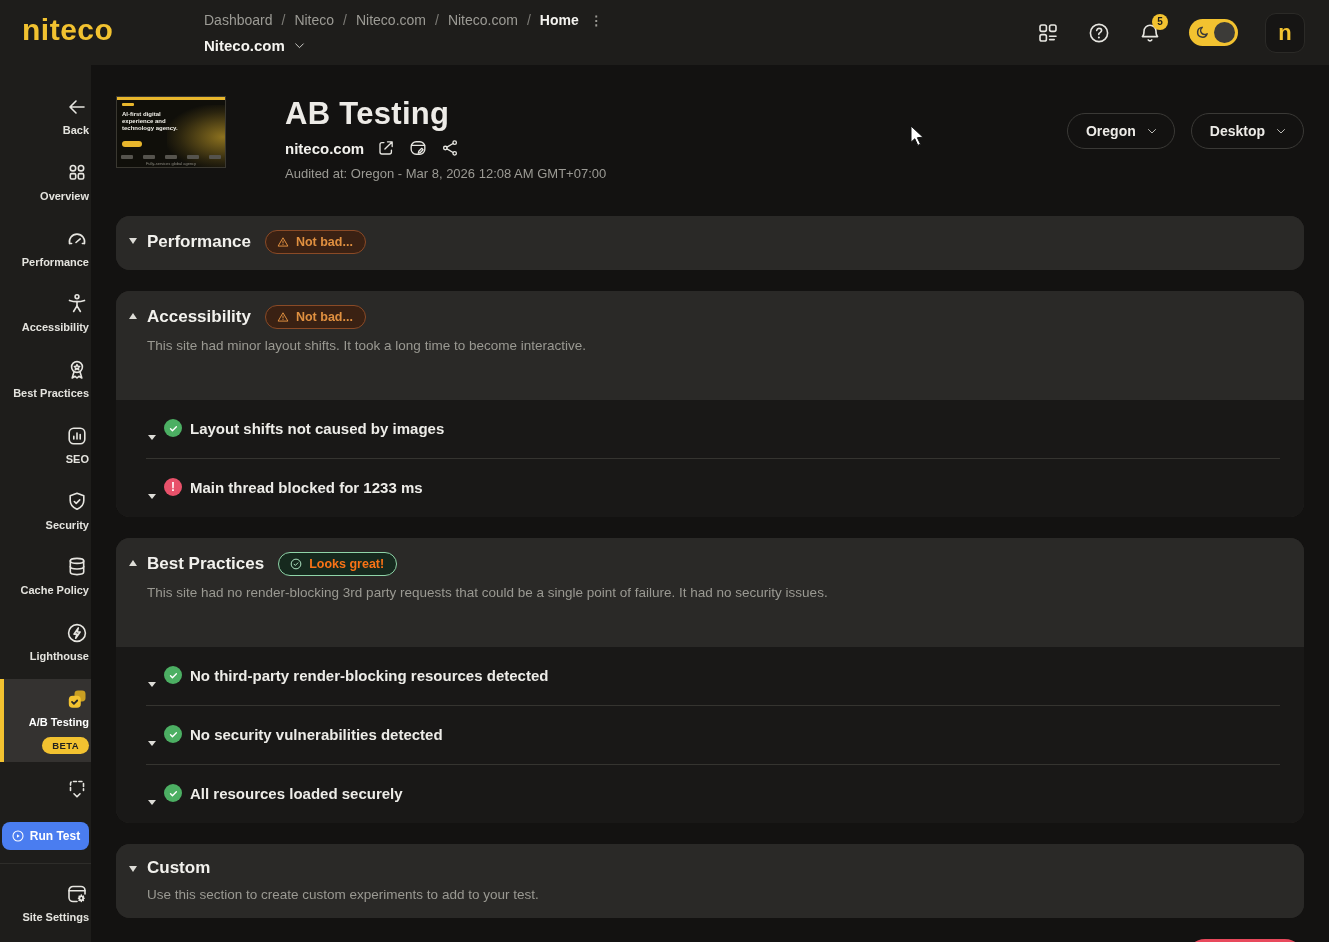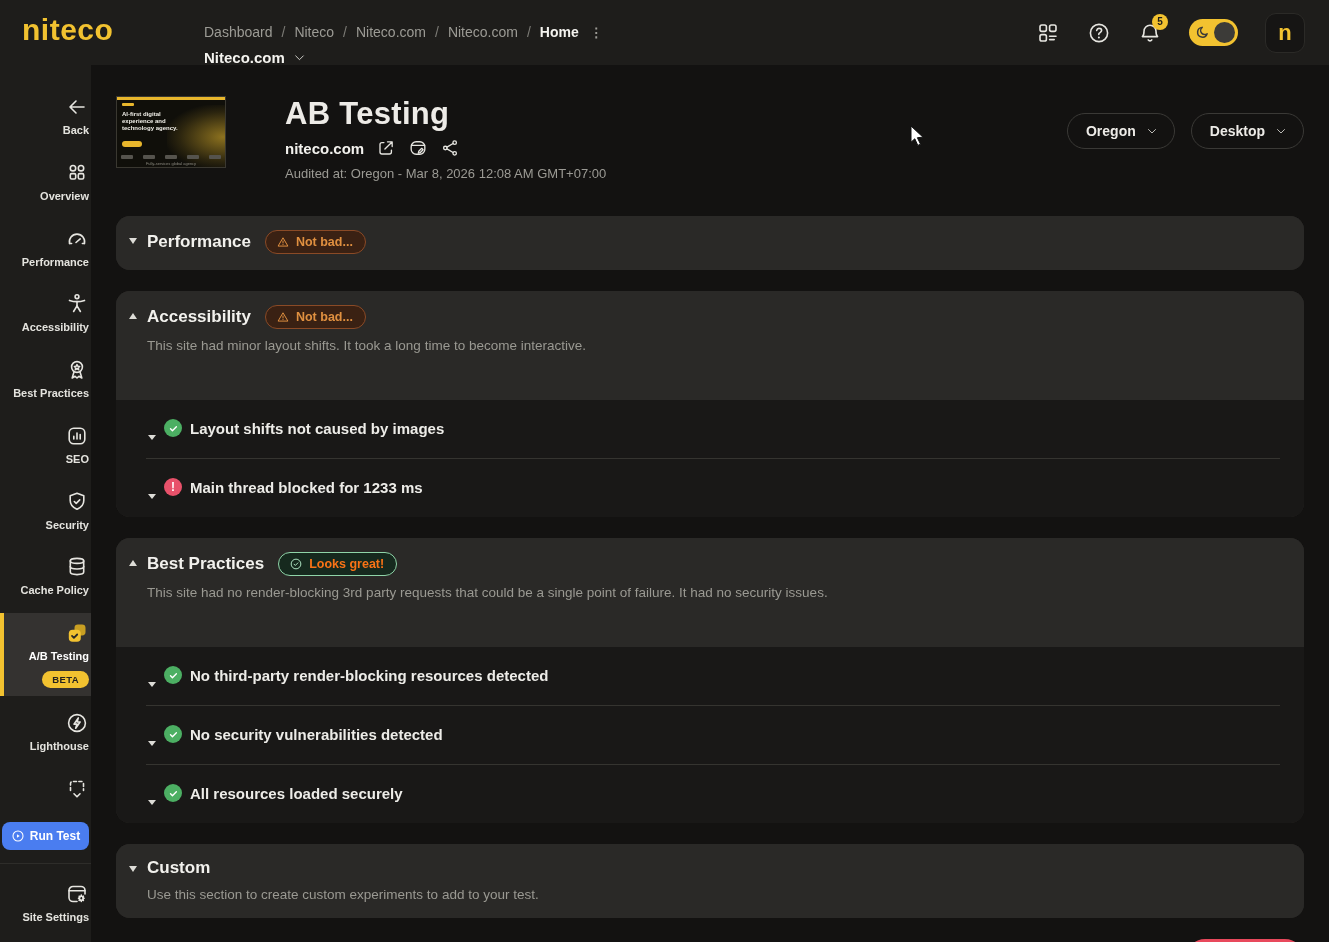--- a/index.html
+++ b/index.html
@@ -2,21 +2,21 @@
 <html><head>
 <meta charset="utf-8">
 <style>
   * { margin:0; padding:0; box-sizing:border-box; }
   html,body { width:1329px; height:942px; overflow:hidden; background:#131211;
     font-family:"Liberation Sans", sans-serif; color:#ECEAE6; }
 
   
   .topbar { position:absolute; left:0; top:0; width:1329px; height:65px; background:#1E1D1B; z-index:20; }
   .logo { position:absolute; left:22px; top:13px; font-size:30px; font-weight:bold; color:#F2C230; letter-spacing:.5px; }
-  .crumbs { position:absolute; left:204px; top:22px; }
+  .crumbs { position:absolute; left:204px; top:10px; }
   .crumb-row1 { display:flex; align-items:center; gap:9px; font-size:14px; color:#9C9B95; height:20px; }
   .crumb-link { cursor:pointer; }
   .crumb-sep { color:#7C7B76; }
   .crumb-current { color:#F4F3EF; font-weight:bold; }
   .crumb-kebab { color:#9C9B95; font-weight:bold; font-size:13px; letter-spacing:0; margin-left:2px; }
   .crumb-row2 { margin-top:7px; display:flex; align-items:center; gap:8px; font-size:15px; font-weight:bold; color:#F4F3EF; }
   .topbar-right { position:absolute; right:24px; top:0; height:65px; display:flex; align-items:center; gap:27px; }
   .tb-icon { width:24px; height:24px; cursor:pointer; position:relative; }
   .tb-icon svg { width:24px; height:24px; }
   .bell-badge { position:absolute; top:-7px; right:-6px; min-width:16px; height:16px; border-radius:8px;
@@ -252,38 +252,38 @@
     <svg viewBox="0 0 24 24">
         <g class="ic-stroke">
       <ellipse cx="12" cy="5.9" rx="6.7" ry="2.5"></ellipse>
       <path d="M5.3 5.9v11.2c0 1.4 3 2.5 6.7 2.5s6.7-1.1 6.7-2.5V5.9"></path>
       <path d="M5.3 11.5c0 1.4 3 2.5 6.7 2.5s6.7-1.1 6.7-2.5"></path>
         </g>
       </svg>
     <span class="nav-label">Cache Policy</span>
   </div>
 
+  <div class="nav-item">
+    <svg viewBox="0 0 24 24">
+        <g class="ic-stroke">
+      <circle cx="12" cy="12" r="8.4"></circle>
+      <path d="M13.3 6.9L9 13.1h3l-1.3 4.1 4.4-6.2h-3z"></path>
+        </g>
+      </svg>
+    <span class="nav-label">Lighthouse</span>
+  </div>
+
   <div class="nav-item active">
     <svg viewBox="0 0 24 24">
       <rect x="9.5" y="3.5" width="11" height="11" rx="3.4" fill="#C99F22"></rect>
       <rect x="3.8" y="8.8" width="12" height="12" rx="3.8" fill="#F2C230"></rect>
       <path d="M7 14.9l1.9 1.9 3.3-3.3" fill="none" stroke="#2A2927" stroke-width="1.8" stroke-linecap="round" stroke-linejoin="round"></path>
       </svg>
     <span class="nav-label" style="color:#FFFFFF">A/B Testing</span>
     <span class="beta-badge">BETA</span>
-  </div>
-
-  <div class="nav-item">
-    <svg viewBox="0 0 24 24">
-        <g class="ic-stroke">
-      <circle cx="12" cy="12" r="8.4"></circle>
-      <path d="M13.3 6.9L9 13.1h3l-1.3 4.1 4.4-6.2h-3z"></path>
-        </g>
-      </svg>
-    <span class="nav-label">Lighthouse</span>
   </div>
 
   <div class="nav-item">
     <svg viewBox="0 0 24 24">
         <g class="ic-stroke">
       <path d="M5.5 13.5v-7A2 2 0 0 1 7.5 4.5h9a2 2 0 0 1 2 2v7" stroke-dasharray="3 2.4"></path>
       <path d="M9 16.8l3 3 3-3"></path>
         </g>
       </svg>
   </div>

